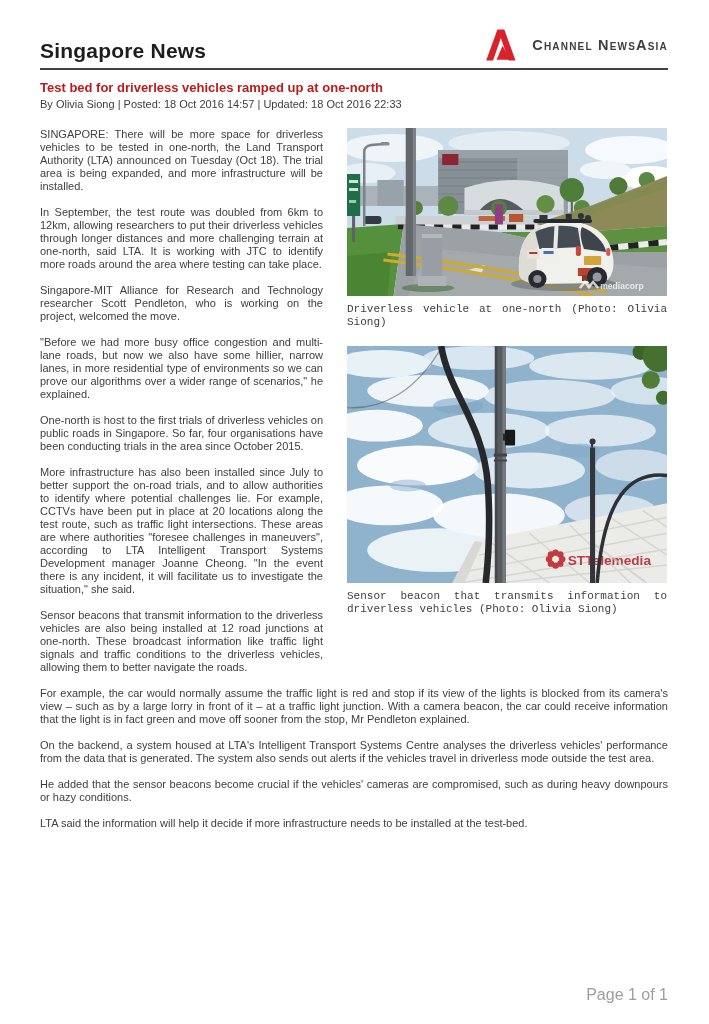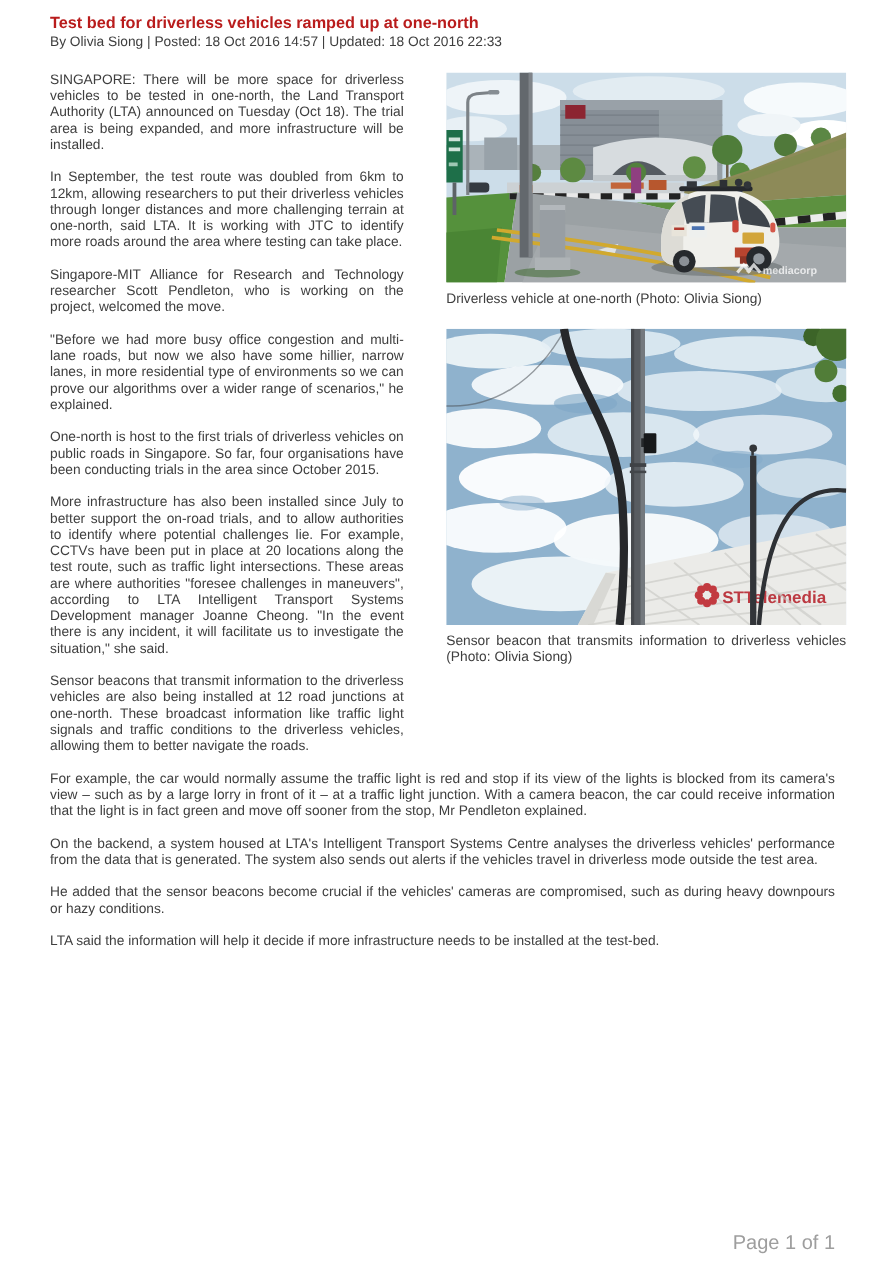--- a/index.html
+++ b/index.html
@@ -18,39 +18,49 @@
   .header h1 { margin:0; font-size:21px; line-height:22px; font-weight:bold; color:#1d1d1d; letter-spacing:0.2px; }
   .brand { position:absolute; right:0; bottom:4px; display:flex; align-items:center; gap:13px; }
   .brand svg { display:block; }
   .wordmark { font-variant:small-caps; font-weight:bold; font-size:14.5px; letter-spacing:1.2px; color:#3e3e3e; }
 
   
   .title { margin:10px 0 3px; font-size:13px; line-height:15px; font-weight:bold; color:#b91c1c; }
   .byline { font-size:11px; line-height:13px; color:#3e3e3e; }
 
   
-  .columns { display:flex; gap:34px; margin-top:17px; }
+  .columns { display:flex; gap:24px; margin-top:17px; }
   .col-text { width:283px; flex:none; font-size:11px; line-height:13px; text-align:justify; }
   .col-text p { margin:0 0 13px; }
   .col-media { width:320px; flex:none; }
   figure { margin:0 0 17px; }
   figure svg.photo { display:block; width:100%; }
-  figcaption { font-size:11px; line-height:13px; text-align:justify; margin-top:7px; }
+  figcaption { font-size:11px; line-height:13px; text-align:justify; margin-top:7px;font-family:Liberation Mono, monospace; }
 
   
   .full { font-size:11px; line-height:13px; text-align:justify; }
   .full p { margin:0 0 13px; }
 
   .footer { position:absolute; right:41px; bottom:20px; font-size:16px; color:#9e9e9e; }
 </style>
 </head>
 <body>
 
 <div class="page">
 
+  <div class="header">
+    <h1>Singapore News</h1>
+    <div class="brand">
+      <svg width="38" height="38" viewBox="0 0 44 44">
+        <path d="M6,40 L19,4 L27,4 L40,40 L32,40 L23,14 L14,40 Z" fill="#d9232a"></path>
+        <path d="M25,23 L34,39 L18,39 Z" fill="#d9232a"></path>
+      </svg>
+      <span class="wordmark">Channel NewsAsia</span>
+    </div>
+  </div>
 
   <h2 class="title">Test bed for driverless vehicles ramped up at one-north</h2>
   <div class="byline">By Olivia Siong | Posted: 18 Oct 2016 14:57 | Updated: 18 Oct 2016 22:33</div>
 
   <div class="columns">
 
     <div class="col-text">
       <p>SINGAPORE: There will be more space for driverless vehicles to be tested in one-north, the Land Transport Authority (LTA) announced on Tuesday (Oct 18). The trial area is being expanded, and more infrastructure will be installed.</p>
       <p>In September, the test route was doubled from 6km to 12km, allowing researchers to put their driverless vehicles through longer distances and more challenging terrain at one-north, said LTA. It is working with JTC to identify more roads around the area where testing can take place.</p>
       <p>Singapore-MIT Alliance for Research and Technology researcher Scott Pendleton, who is working on the project, welcomed the move.</p>

